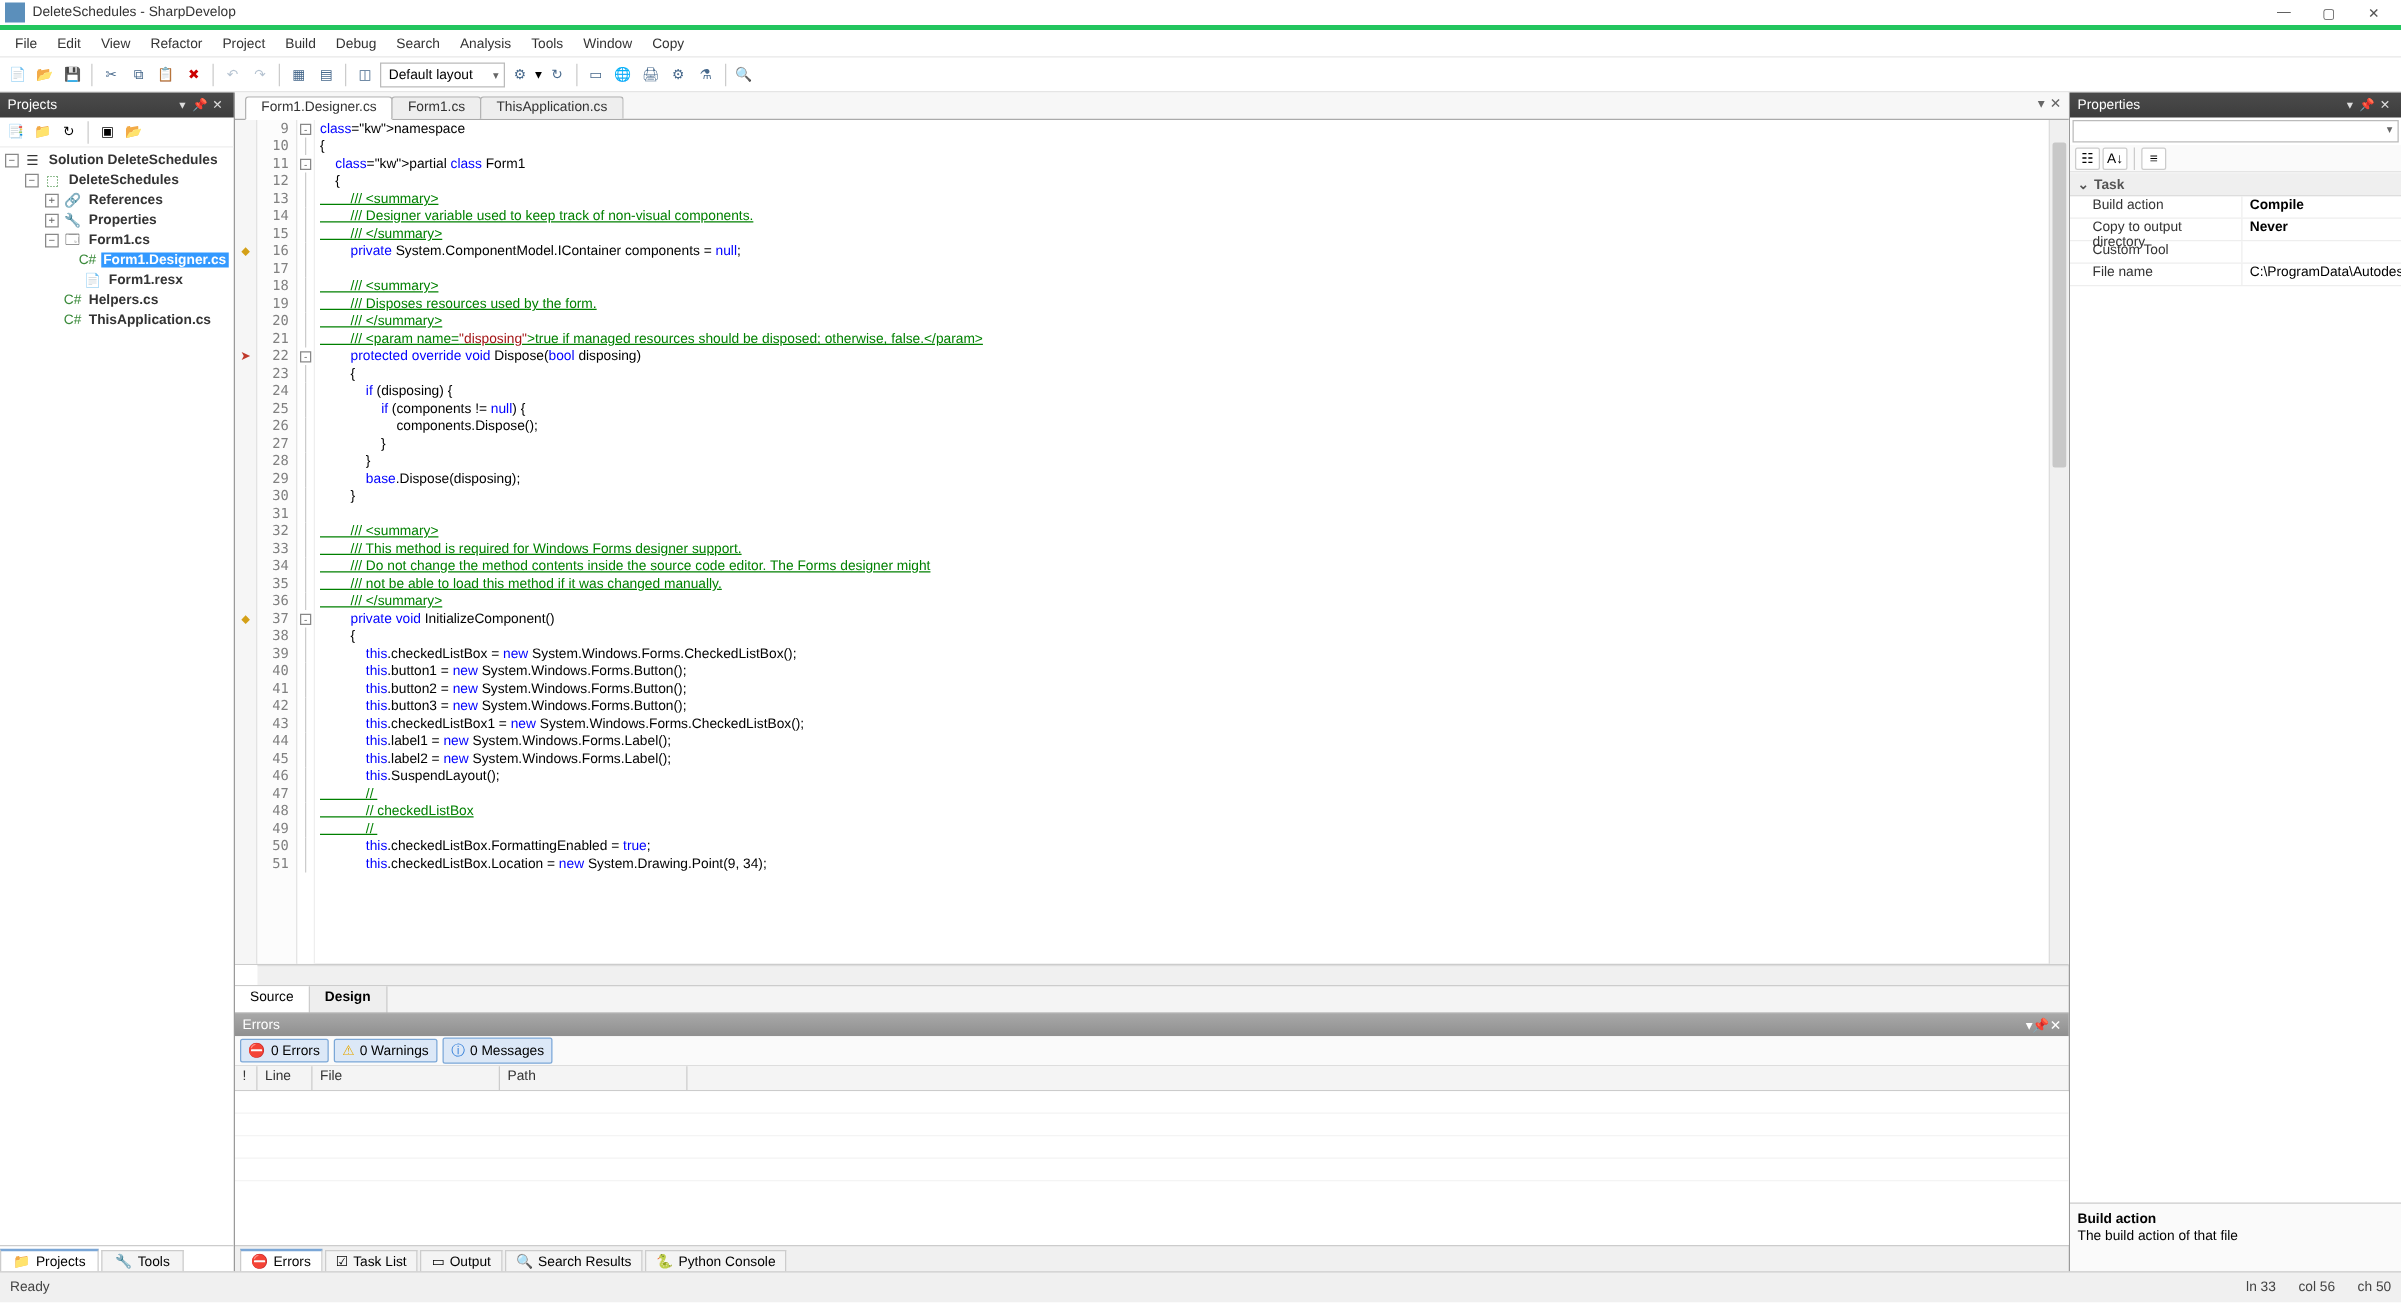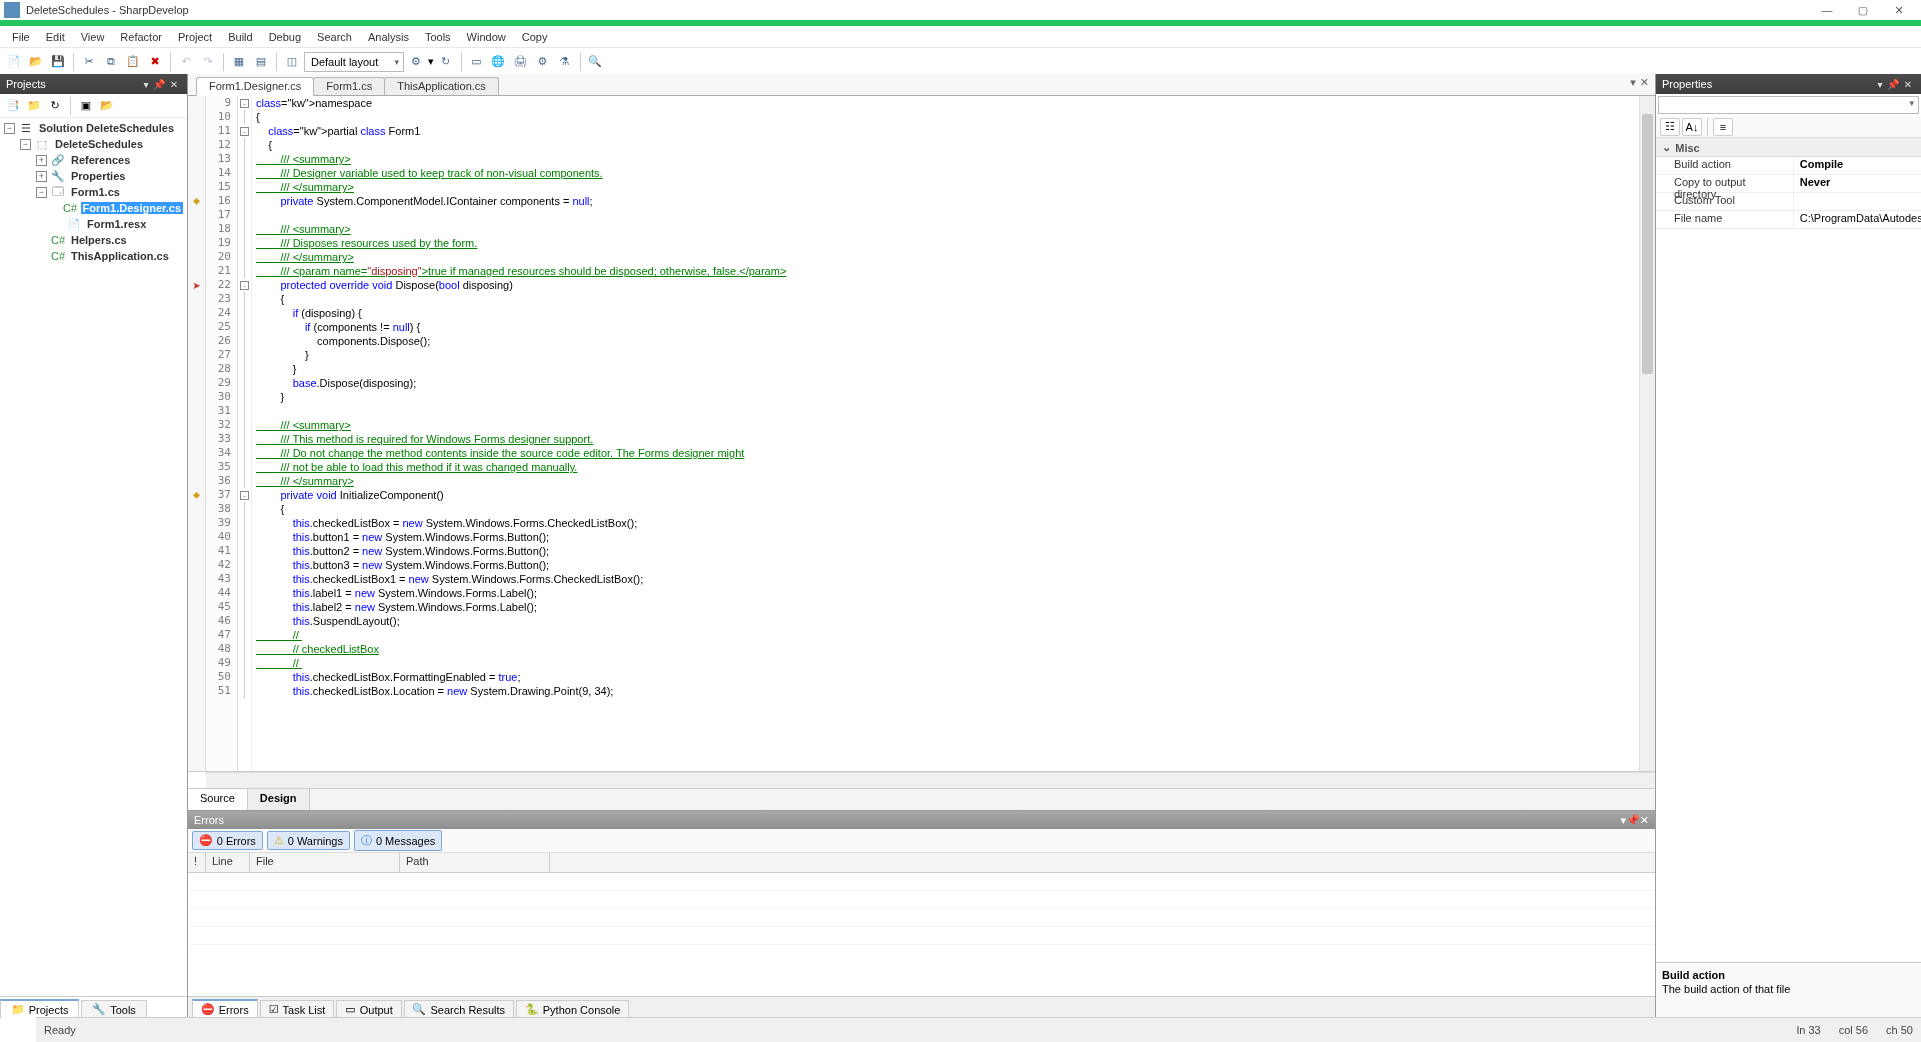--- a/index.html
+++ b/index.html
@@ -1,19 +1,19 @@
 <!DOCTYPE html>
 <html><head>
 <meta charset="utf-8">
 <style>
 * { margin:0; padding:0; box-sizing:border-box; font-family:"Segoe UI",Tahoma,sans-serif; font-size:11px; }
 body { background:#fff; overflow:hidden; width:1921px; height:1042px; position:relative; }
 
 
-.titlebar { height:24px; background:#fff; border-bottom:6px solid #22c55e; display:flex; align-items:center; padding:10px 4px;justify-content:flex-end; }
+.titlebar { height:24px; background:#fff; border-bottom:4px solid #22c55e; display:flex; align-items:center; padding:10px 4px;justify-content:flex-end; }
 .titlebar .app-icon { width:16px; height:16px; background:#5b8fbb; margin-right:6px; display:inline-block; }
 .titlebar .title { flex:1; color:#333; }
 .titlebar .win-btn { width:36px; height:20px; display:flex; align-items:center; justify-content:center; color:#555; cursor:default; }
 
 
 .menubar { height:22px; display:flex; align-items:center; padding:0 4px; border-bottom:1px solid #e8e8e8; }
 .menubar .menu-item { padding:2px 8px; color:#333; }
 
 
 .toolbar { height:28px; display:flex; align-items:center; padding:0 4px; border-bottom:1px solid #ddd; gap:2px; }
@@ -109,21 +109,21 @@
 .prop-grid { flex:1; overflow:auto; background:#fff; border-top:1px solid #eee;}
 .prop-cat { background:#efefef; padding:2px 6px; border-bottom:1px solid #ddd; display:flex; align-items:center; gap:4px; font-weight:bold; color:#555;}
 .prop-row { display:flex; border-bottom:1px solid #eee; height:18px;}
 .prop-row .k { width:52%; padding:1px 6px 1px 18px; color:#333; border-right:1px solid #eee;}
 .prop-row .v { flex:1; padding:1px 6px; color:#000; }
 .prop-row .v.bold { font-weight:bold; }
 .prop-desc { border-top:1px solid #ccc; padding:6px; height:56px; background:#fafafa;}
 .prop-desc .t { font-weight:bold; margin-bottom:2px;}
 
 
-.statusbar { position:absolute; left:0; right:0; bottom:0; height:24px; background:#f0f0f0; border-top:1px solid #ccc; display:flex; align-items:center; padding:12px 8px; color:#444;margin-left:36px;}
+.statusbar { position:absolute; left:0; right:0; bottom:0; height:24px; background:#f0f0f0; border-top:1px solid #ccc; display:flex; align-items:center; padding:12px 8px; color:#444;}
 .statusbar .seg { margin-left:18px; }
 </style>
 </head>
 <body>
 
 <div class="titlebar">
   <span class="app-icon"></span>
   <span class="title">DeleteSchedules - SharpDevelop</span>
   <div class="win-btn">—</div>
   <div class="win-btn">▢</div>
@@ -576,21 +576,21 @@
     <div class="prop-dd"></div>
     <div class="prop-tb">
       <div class="pbtn">☷</div>
       <div class="pbtn">A↓</div>
       <div class="tb-sep"></div>
       <div class="pbtn">≡</div>
     </div>
     <div class="prop-grid">
       <div class="prop-cat">
           <span>⌄</span>
-          <span>Misc</span>
+          <span>Task</span>
         </div>
       <div class="prop-row">
           <div class="k">Build action</div>
           <div class="v bold">Compile</div>
         </div>
       <div class="prop-row">
           <div class="k">Copy to output directory</div>
           <div class="v bold">Never</div>
         </div>
       <div class="prop-row">

